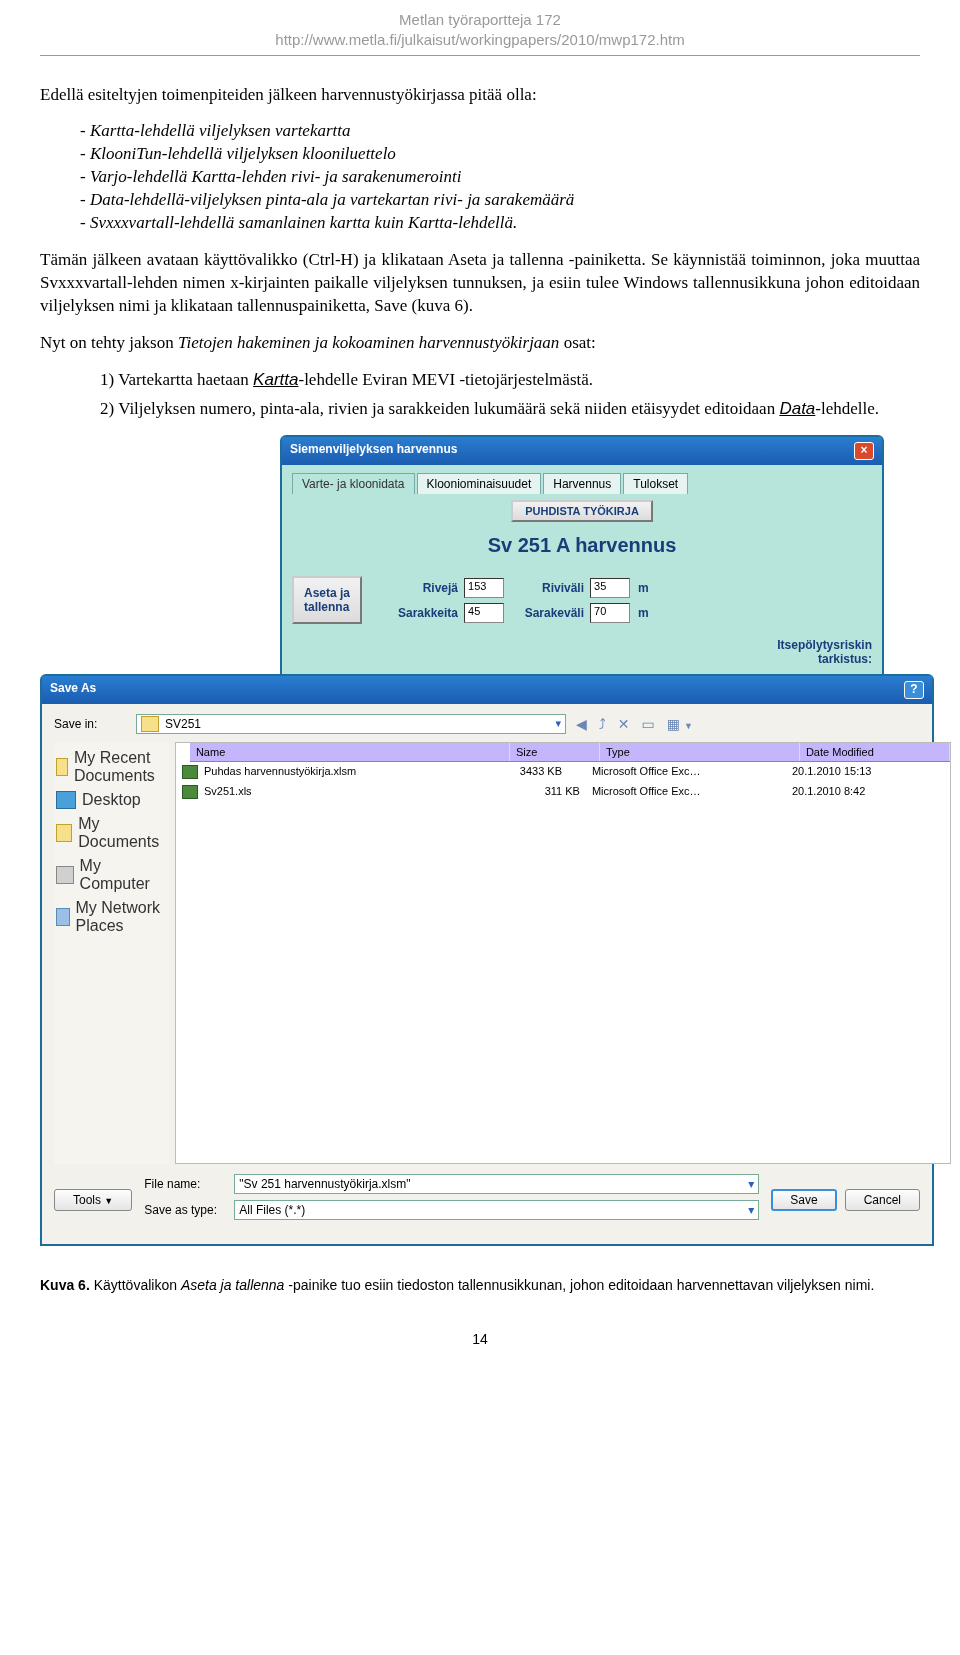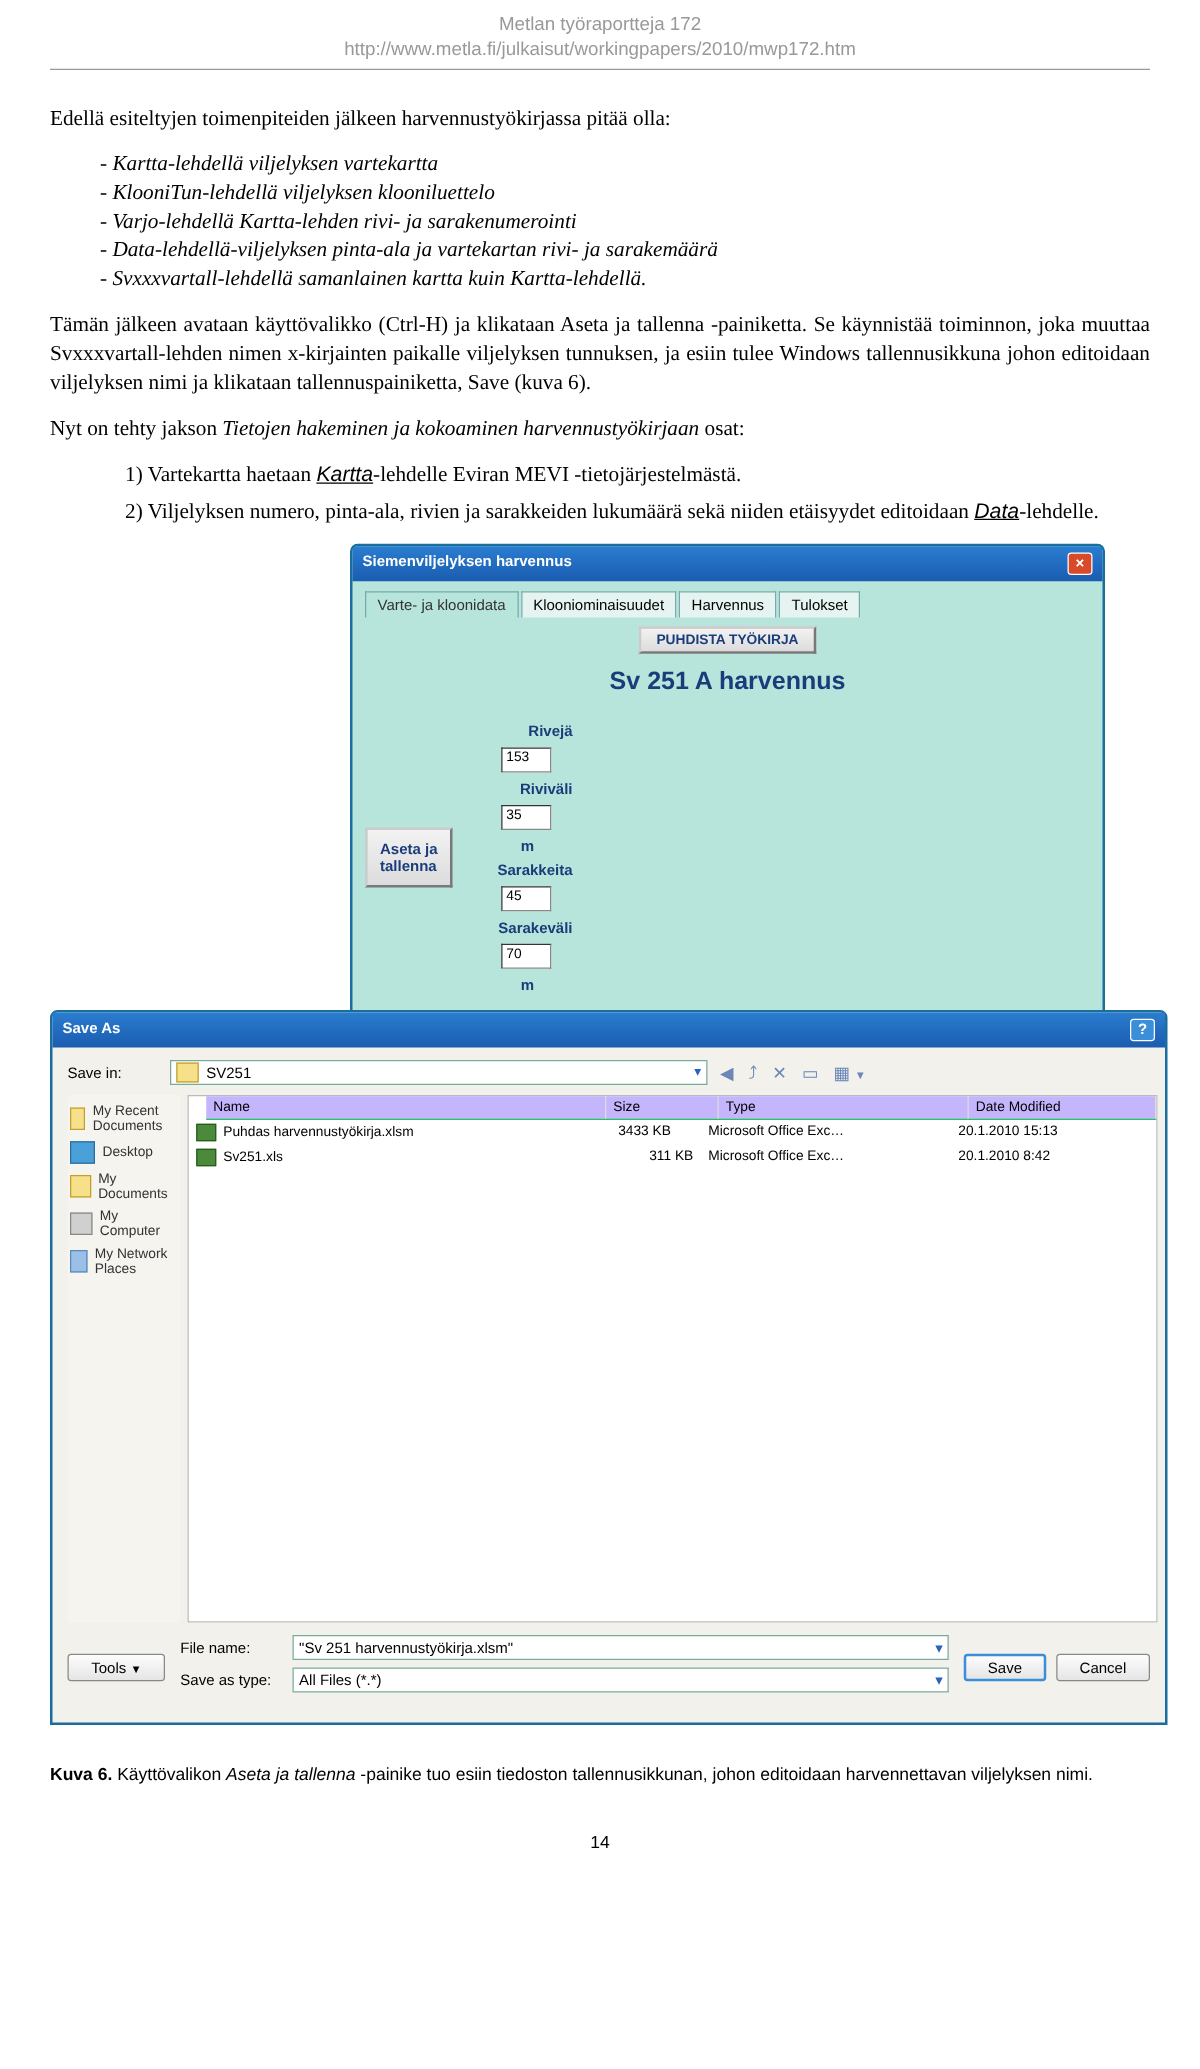--- a/index.html
+++ b/index.html
@@ -80,21 +80,21 @@
     font-size: 20px; font-weight:bold; color:#1a3d7a; text-align:center;
     margin:16px 0;
   }
   .aseta-btn {
     background: linear-gradient(#f2f2f2,#dcdcdc);
     border: 2px outset #ccc;
     padding: 8px 10px;
     color:#1a3d7a; font-weight:bold;
     display:inline-block;
   }
-  .field-row { display:flex; align-items:center; gap:6px; margin:5px 0; color:#1a3d7a; font-weight:bold;flex-direction:column;}
+  .field-row { display:flex; align-items:center; gap:6px; margin:5px 0; color:#1a3d7a; font-weight:bold;}
   .inset-box {
     background:#fff; border:1px inset #888; width:32px; height:16px;
     font-weight:normal; color:#000; padding:1px 3px; font-size:11px;
   }
   .dim-lbl { font-weight:bold; color:#1a3d7a; width:74px; text-align:right;}
   .dim-unit { color:#1a3d7a; font-weight:bold; margin-left:2px;}
   .status-txt { color:#1a3d7a; font-weight:bold; text-align:right; margin-top:10px;}
 
   
   .saveas {
@@ -122,21 +122,21 @@
     padding:1px 4px;
   }
   .combo-icon { width:16px; height:14px; background:#f7e08a; border:1px solid #c2a030; margin-right:6px;}
   .combo-arrow { margin-left:auto; color:#2a60c0; font-size:11px; }
   .toolbar-icons { display:flex; gap:12px; color:#6b86b8; align-items:center; font-size:14px;}
   .toolbar-icons span { cursor:default; }
 
   .sa-main { display:flex; gap:6px; }
   .places {
     width:110px; background:#f5f4ef; padding:4px 6px 4px 2px;
-    font-size:11px; color:#333;
+    font-size:16px; color:#333;
   }
   .place-item { display:flex; align-items:center; gap:6px; padding:3px 0;}
   .place-icon { width:18px; height:16px; background:#f7e08a; border:1px solid #c2a030;}
   .file-pane {
     flex:1; background:#fff; border:1px solid #bbb;
     min-height:420px;
     padding:0;
   }
   .file-head, .file-row {
     display:grid;
@@ -226,20 +226,22 @@
           </div>
           <div class="field-row">
             <span class="dim-lbl">Sarakkeita</span>
             <span class="inset-box">45</span>
             <span class="dim-lbl">Sarakeväli</span>
             <span class="inset-box">70</span>
             <span class="dim-unit">m</span>
           </div>
         </div>
       </div>
+      <div class="status-txt" style="white-space:pre-line;">Itsepölytysriskin
+tarkistus:</div>
     </div>
   </div>
 
   <div class="saveas">
     <div class="saveas-titlebar">
       <span>Save As</span>
       <span class="sa-help">?</span>
     </div>
     <div class="sa-body">
       <div class="sa-top">

